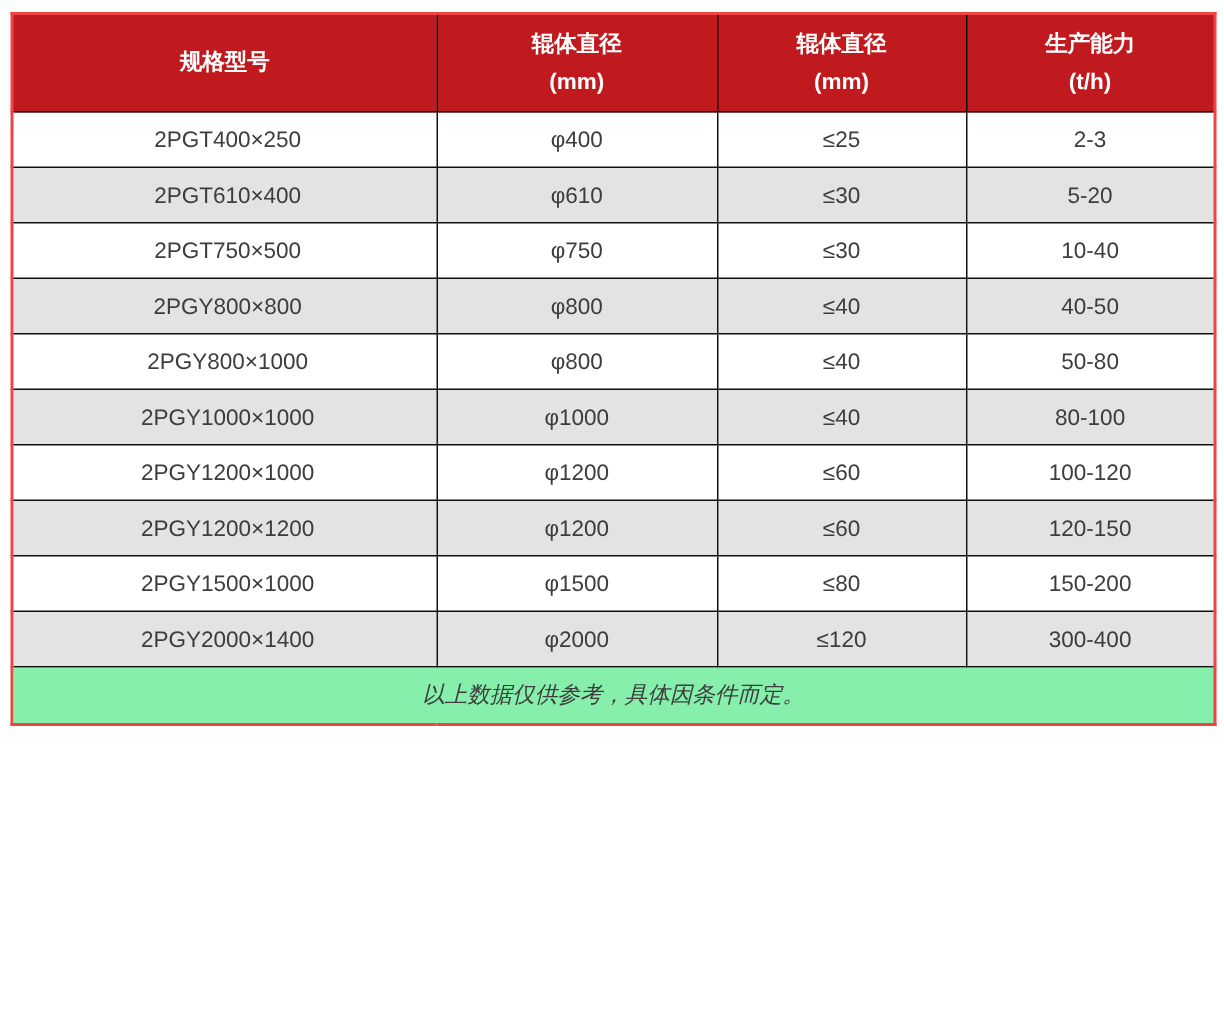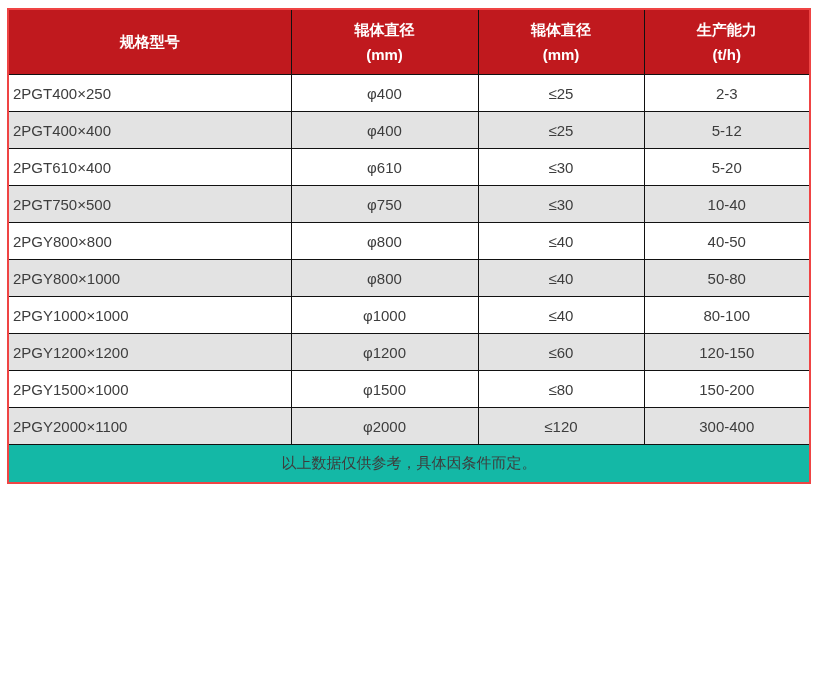--- a/index.html
+++ b/index.html
@@ -46,32 +46,33 @@
     font-size: 15px;
     color: #3d3d3d;
     text-align: center;
     vertical-align: middle;
     background: #ffffff;
     padding: 0;
     overflow: hidden;
     white-space: nowrap;
   }
   .spec-table tbody td.model-cell {
-    text-align: left;
+    text-align: center;
     padding-left: 4px;
   }
   .spec-table tbody tr:nth-child(even) td {
     background: #e3e3e3;
   }
   .spec-table tfoot td {
     height: 37px;
     text-align: center;
     font-size: 15px;
     color: #3d3d3d;
-    background: #14b8a6;
+    background: #86efac;
+    font-style: italic;
   }
 </style>
 </head>
 <body>
 
 <div class="page">
   <table class="spec-table">
     <colgroup>
       <col class="c-model">
       <col class="c-diameter">
@@ -99,26 +100,20 @@
       </tr>
     </thead>
     <tbody id="rows-body">
         <tr>
           <td class="model-cell">2PGT400×250</td>
           <td class="roller-diameter-cell">φ400</td>
           <td class="feed-size-cell">≤25</td>
           <td class="capacity-cell">2-3</td>
         </tr>
         <tr>
-          <td class="model-cell">2PGT400×400</td>
-          <td class="roller-diameter-cell">φ400</td>
-          <td class="feed-size-cell">≤25</td>
-          <td class="capacity-cell">5-12</td>
-        </tr>
-        <tr>
           <td class="model-cell">2PGT610×400</td>
           <td class="roller-diameter-cell">φ610</td>
           <td class="feed-size-cell">≤30</td>
           <td class="capacity-cell">5-20</td>
         </tr>
         <tr>
           <td class="model-cell">2PGT750×500</td>
           <td class="roller-diameter-cell">φ750</td>
           <td class="feed-size-cell">≤30</td>
           <td class="capacity-cell">10-40</td>
@@ -135,33 +130,39 @@
           <td class="feed-size-cell">≤40</td>
           <td class="capacity-cell">50-80</td>
         </tr>
         <tr>
           <td class="model-cell">2PGY1000×1000</td>
           <td class="roller-diameter-cell">φ1000</td>
           <td class="feed-size-cell">≤40</td>
           <td class="capacity-cell">80-100</td>
         </tr>
         <tr>
+          <td class="model-cell">2PGY1200×1000</td>
+          <td class="roller-diameter-cell">φ1200</td>
+          <td class="feed-size-cell">≤60</td>
+          <td class="capacity-cell">100-120</td>
+        </tr>
+        <tr>
           <td class="model-cell">2PGY1200×1200</td>
           <td class="roller-diameter-cell">φ1200</td>
           <td class="feed-size-cell">≤60</td>
           <td class="capacity-cell">120-150</td>
         </tr>
         <tr>
           <td class="model-cell">2PGY1500×1000</td>
           <td class="roller-diameter-cell">φ1500</td>
           <td class="feed-size-cell">≤80</td>
           <td class="capacity-cell">150-200</td>
         </tr>
         <tr>
-          <td class="model-cell">2PGY2000×1100</td>
+          <td class="model-cell">2PGY2000×1400</td>
           <td class="roller-diameter-cell">φ2000</td>
           <td class="feed-size-cell">≤120</td>
           <td class="capacity-cell">300-400</td>
         </tr>
       </tbody>
     <tfoot>
       <tr>
         <td colspan="4">以上数据仅供参考，具体因条件而定。</td>
       </tr>
     </tfoot>

